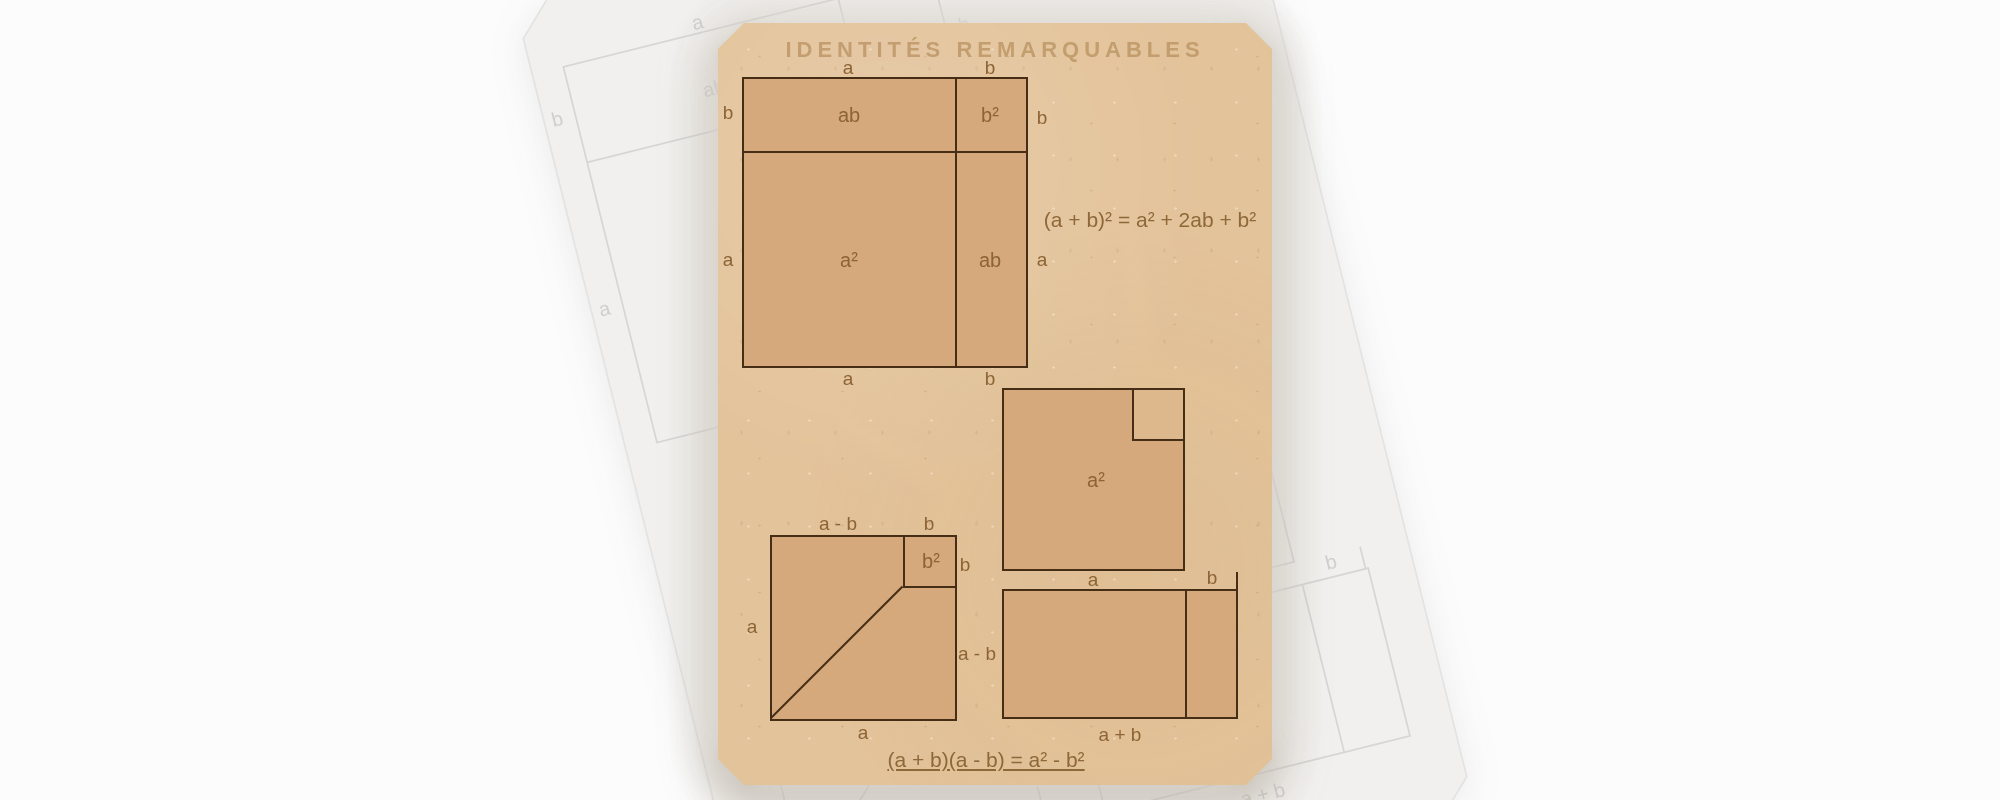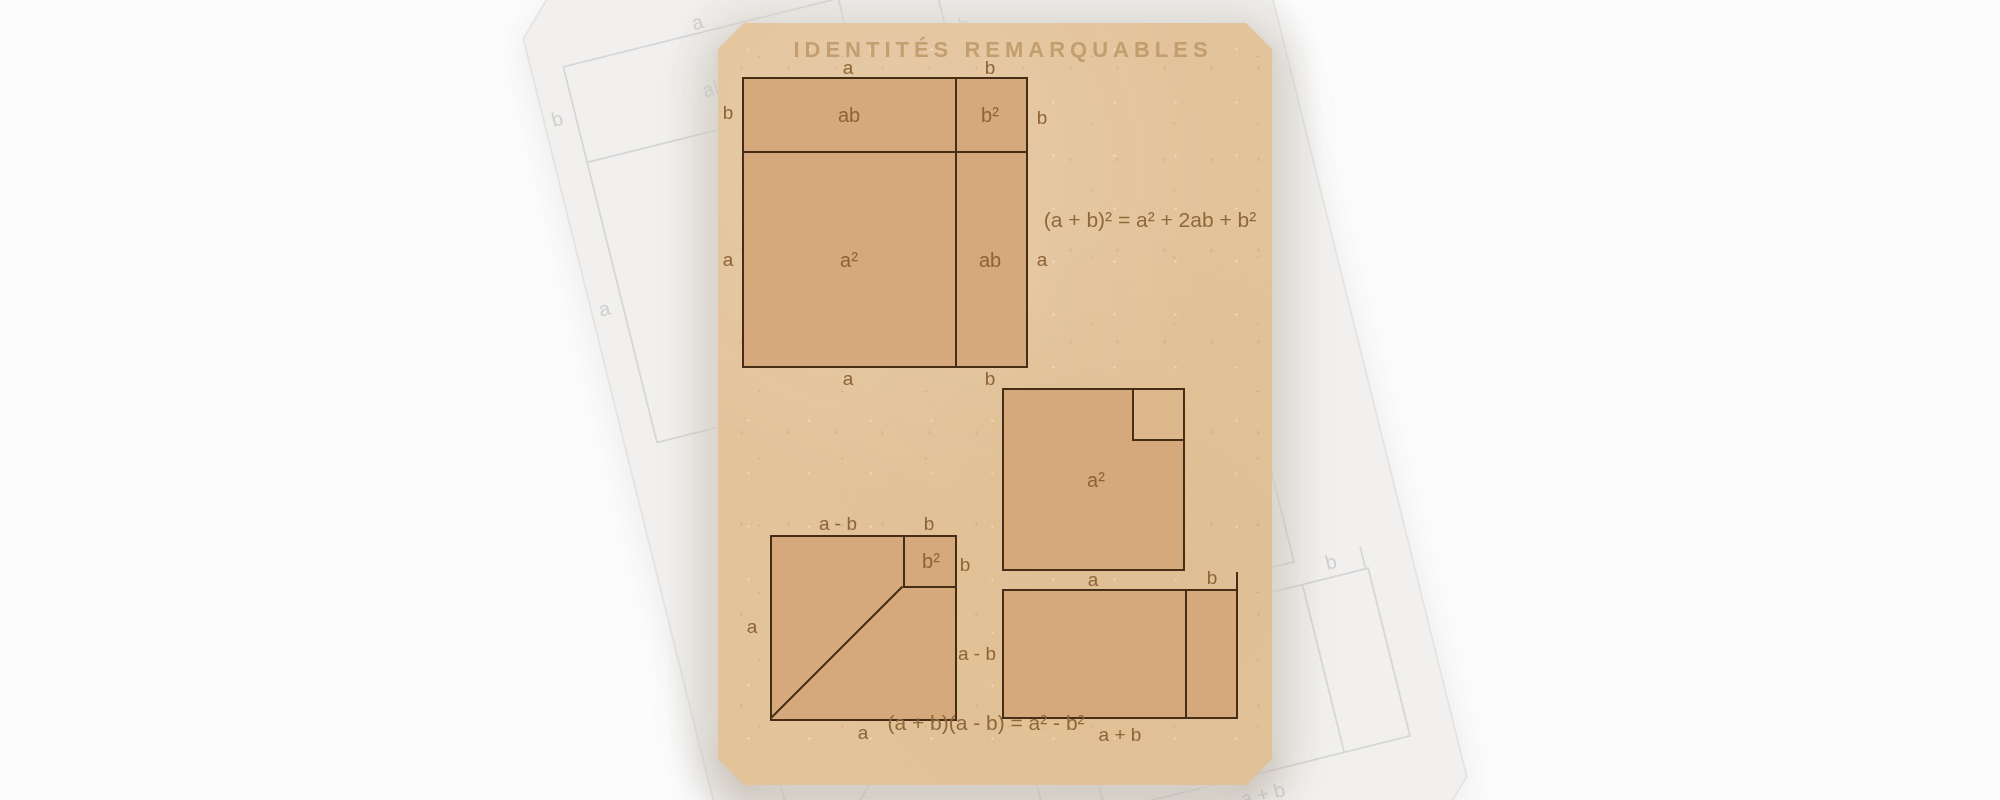--- a/index.html
+++ b/index.html
@@ -8,21 +8,21 @@
     --ghost_line:#d6d6d6; --ghost_fill:#f1f0ee; --ghost_text:#cfcfcf;
   }
   html,body{margin:0;padding:0;}
   body{font-family:"Liberation Sans","DejaVu Sans",sans-serif;background:var(--page);}
   .stage{position:relative;width:2000px;height:800px;overflow:hidden;background:var(--page);}
   .ghost-svg{position:absolute;left:0;top:0;filter:drop-shadow(0 8px 18px rgba(80,80,80,.10));}
   .ghost-svg text{font-family:"Liberation Sans","DejaVu Sans",sans-serif;fill:var(--ghost_text);}
   .board-wrap{position:absolute;left:718px;top:23px;
     filter:drop-shadow(0 0 24px rgba(255,255,255,.95)) drop-shadow(0 10px 14px rgba(110,92,70,.40)) drop-shadow(0 2px 4px rgba(120,100,70,.28));}
   .board{position:relative;width:554px;height:778px;background:var(--board);
-    clip-path:polygon(26px 0,528px 0,554px 26px,554px 736px,528px 762px,26px 762px,0 736px,0 26px);padding-left:16px;}
+    clip-path:polygon(26px 0,528px 0,554px 26px,554px 736px,528px 762px,26px 762px,0 736px,0 26px);}
   .board .texture{position:absolute;inset:0;pointer-events:none;opacity:.9;
     background-image:
       radial-gradient(circle at 30% 18%, rgba(255,255,255,.16), transparent 45%),
       radial-gradient(circle at 75% 70%, rgba(190,150,100,.10), transparent 50%),
       radial-gradient(rgba(123,84,44,.16) 1px, transparent 1.5px),
       radial-gradient(rgba(123,84,44,.11) 1px, transparent 1.3px),
       radial-gradient(rgba(255,248,235,.45) 1px, transparent 1.6px);
     background-size:100% 100%,100% 100%,83px 67px,47px 91px,61px 53px;}
   .title{position:absolute;top:14px;left:0;width:100%;text-align:center;
     font-size:22px;font-weight:bold;letter-spacing:5px;color:var(--title);opacity:.75;}
@@ -130,16 +130,16 @@
       <span class="lbl" style="left:247px;top:542px;">b</span>
       <span class="lbl" style="left:34px;top:604px;">a</span>
       <span class="lbl" style="left:145px;top:710px;">a</span>
 
       <div class="diagram" style="left:284px;top:566px;width:236px;height:130px;">
         <div class="vline" style="left:181px;top:0;bottom:0;"></div>
       </div>
       <span class="lbl" style="left:259px;top:631px;">a - b</span>
       <span class="lbl" style="left:402px;top:712px;">a + b</span>
 
-      <div class="formula" style="left:268px;top:700px;">(a + b)(a - b) = a² - b²</div>
+      <div class="formula" style="left:268px;top:737px;text-decoration:underline;">(a + b)(a - b) = a² - b²</div>
     </div>
   </div>
 </div>
 
 </body></html>

